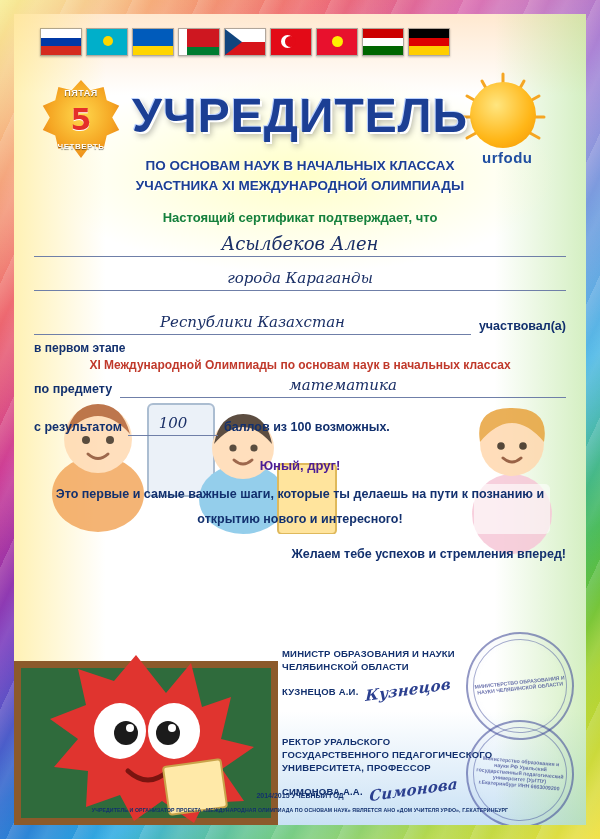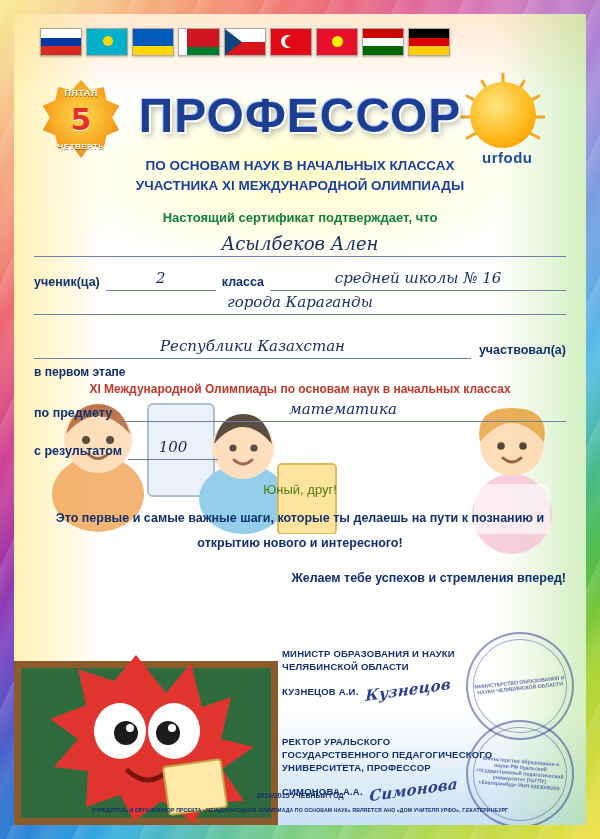--- a/index.html
+++ b/index.html
@@ -241,23 +241,23 @@
   .olymp {
     text-align: center;
     font-weight: bold;
     font-size: 12px;
     color: #c0392b;
     margin-top: 3px;
     margin-bottom: 3px;
   }
   .greet {
     text-align: center;
-    font-weight: normal;
+    font-weight: bold;
     font-size: 13px;
-    color: #4d7c0f;
+    color: #4c1d95;
     margin-top: 22px;
   }
   .para {
     text-align: center;
     font-weight: bold;
     font-size: 12.5px;
     color: #12306e;
     line-height: 1.85;
     margin-top: 10px;
   }
@@ -462,21 +462,21 @@
           <line x1="24" y1="9" x2="29" y2="18"></line>
           <line x1="9" y1="24" x2="18" y2="29"></line>
           <line x1="4" y1="45" x2="14" y2="45"></line>
           <line x1="9" y1="66" x2="18" y2="61"></line>
         </g>
       </svg>
       <div class="sun"></div>
       <div class="word">urfodu</div>
     </div>
 
-    <div class="title">ПРОФЕССОР</div>
+    <div class="title">УЧРЕДИТЕЛЬ</div>
     <div class="subtitle">
       <div>ПО ОСНОВАМ НАУК В НАЧАЛЬНЫХ КЛАССАХ</div>
       <div>УЧАСТНИКА XI МЕЖДУНАРОДНОЙ ОЛИМПИАДЫ</div>
     </div>
 
     <svg class="kids" viewBox="0 0 330 190">
       <g opacity="0.88">
         <ellipse cx="70" cy="150" rx="46" ry="38" fill="#f2a65a"></ellipse>
         <circle cx="70" cy="95" r="34" fill="#ffd9b0"></circle>
         <path d="M38 90 q32 -36 64 0 q-8 -30 -32 -30 q-24 0 -32 30z" fill="#b05c2a"></path>
@@ -523,26 +523,20 @@
         <rect x="150" y="128" width="58" height="48" rx="3" fill="#ffe9a8" stroke="#c9a34a" stroke-width="2" transform="rotate(-8 179 152)"></rect>
       </g>
     </svg>
 
     <div class="body">
 
       <div class="statement">Настоящий сертификат подтверждает, что</div>
 
       <div class="line-name">Асылбеков Ален</div>
 
-      <div class="row">
-        <div class="lbl">ученик(ца)</div>
-        <div class="fill" style="max-width:110px;margin:0 6px">2</div>
-        <div class="lbl">класса</div>
-        <div class="fill" style="margin-left:6px">средней школы № 16</div>
-      </div>
 
       <div class="row">
         <div class="fill">города  Караганды</div>
       </div>
 
       <div class="row" style="margin-top:22px">
         <div class="fill">Республики Казахстан</div>
         <div class="lbl" style="margin-left:8px">участвовал(а)</div>
       </div>
 
@@ -550,20 +544,21 @@
       <div class="olymp">XI Международной Олимпиады по основам наук в начальных классах</div>
 
       <div class="row" style="margin-top:4px">
         <div class="lbl">по предмету</div>
         <div class="fill" style="margin-left:8px">математика</div>
       </div>
 
       <div class="row" style="margin-top:16px">
         <div class="lbl">с результатом</div>
         <div class="fill" style="max-width:90px;margin:0 6px">100</div>
+        <div class="lbl">баллов из 100 возможных.</div>
       </div>
 
       <div class="greet">Юный,  друг!</div>
       <div class="para">Это первые и самые важные шаги, которые ты делаешь на пути к познанию и</div>
       <div class="para" style="margin-top:2px">открытию нового и интересного!</div>
       <div class="wish">Желаем тебе успехов и стремления вперед!</div>
     </div>
 
     <div class="sig-block sig1">
       <div>МИНИСТР ОБРАЗОВАНИЯ И НАУКИ</div>

